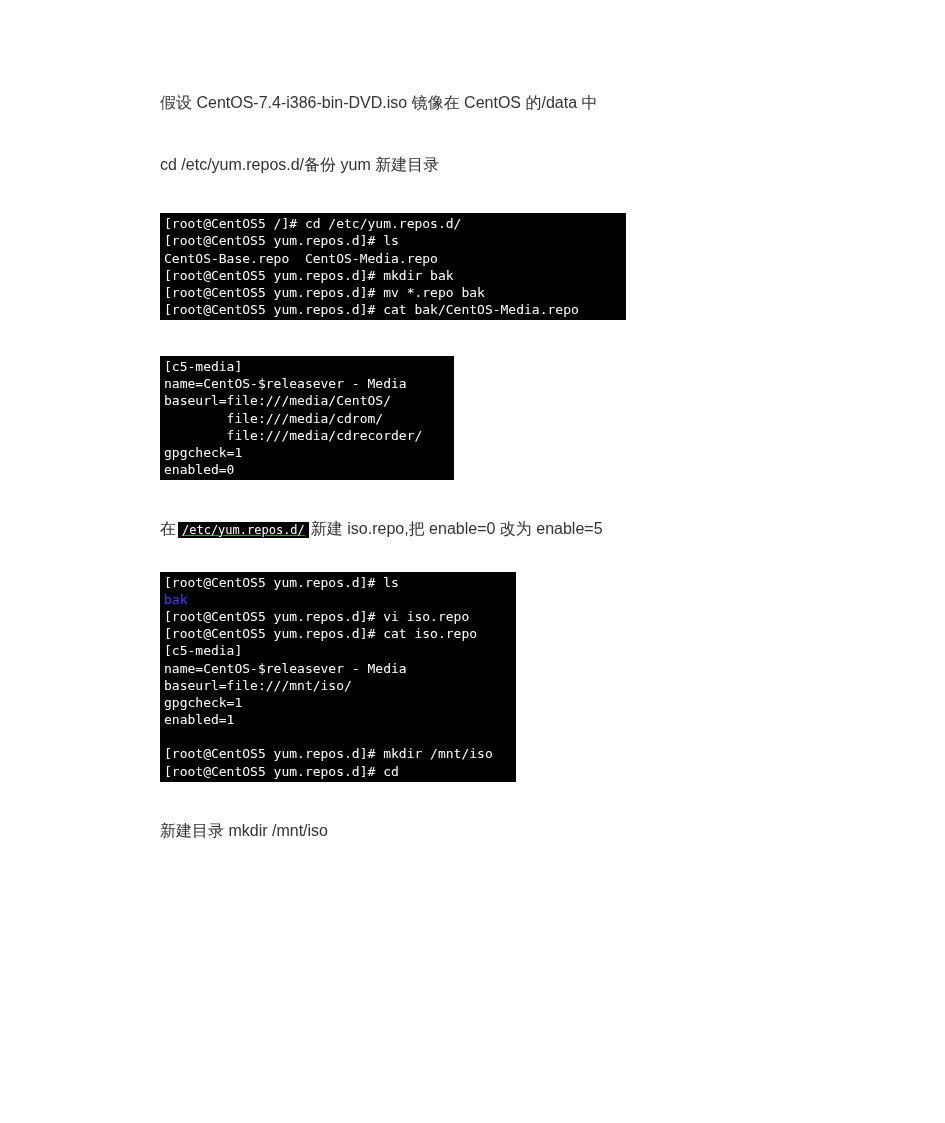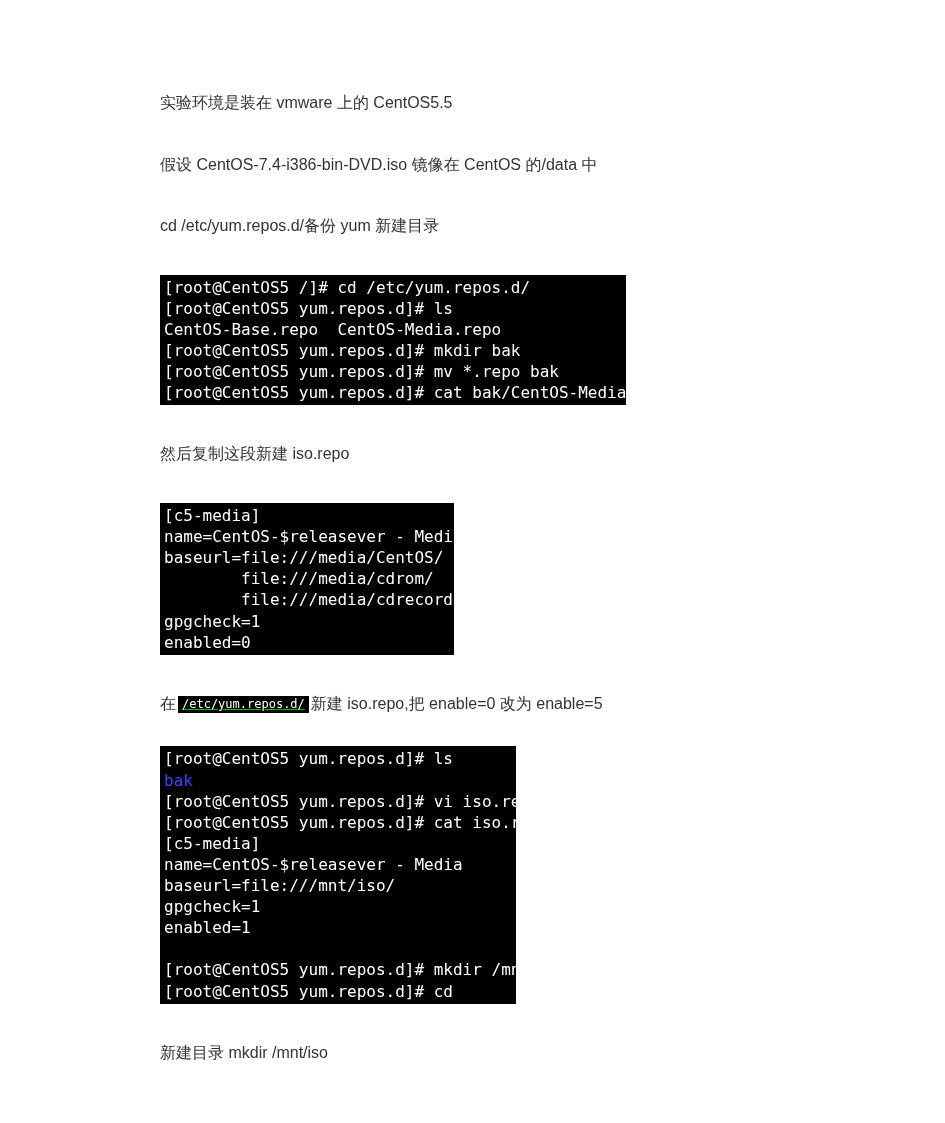--- a/index.html
+++ b/index.html
@@ -17,21 +17,21 @@
   }
   .para {
     font-size: 16px;
     line-height: 1.6;
     margin: 0 0 36px 0;
   }
   .term {
     background: #000;
     color: #fff;
     font-family: "SimSun", "NSimSun", monospace;
-    font-size: 16px;
+    font-size: 13px;
     line-height: 1.32;
     padding: 2px 4px 2px 4px;
     display: block;
     box-sizing: border-box;
     margin: 0 0 36px 0;
     white-space: pre;
     letter-spacing: 0px;
   }
   .term .blue { color: #4040ff; margin-top: 17px; }
   .term-narrow { width: 294px; }
@@ -53,34 +53,32 @@
     font-size: 16px;
     line-height: 1.6;
     margin: 0 0 30px 0;
   }
 </style>
 </head>
 <body>
 
 <div class="page">
 
-  <p class="para">实验环境是装在 vmware 上的 CentOS5.5</p>
 
   <p class="para">假设 CentOS-7.4-i386-bin-DVD.iso 镜像在 CentOS 的/data 中</p>
 
   <p class="para">cd  /etc/yum.repos.d/备份 yum 新建目录</p>
 
   <div class="term term-mid">[root@CentOS5 /]# cd /etc/yum.repos.d/
 [root@CentOS5 yum.repos.d]# ls
 CentOS-Base.repo  CentOS-Media.repo
 [root@CentOS5 yum.repos.d]# mkdir bak
 [root@CentOS5 yum.repos.d]# mv *.repo bak
 [root@CentOS5 yum.repos.d]# cat bak/CentOS-Media.repo</div>
 
-  <p class="para">然后复制这段新建 iso.repo</p>
 
   <div class="term term-narrow">[c5-media]
 name=CentOS-$releasever - Media
 baseurl=file:///media/CentOS/
         file:///media/cdrom/
         file:///media/cdrecorder/
 gpgcheck=1
 enabled=0</div>
 
   <p class="para-mixed">

